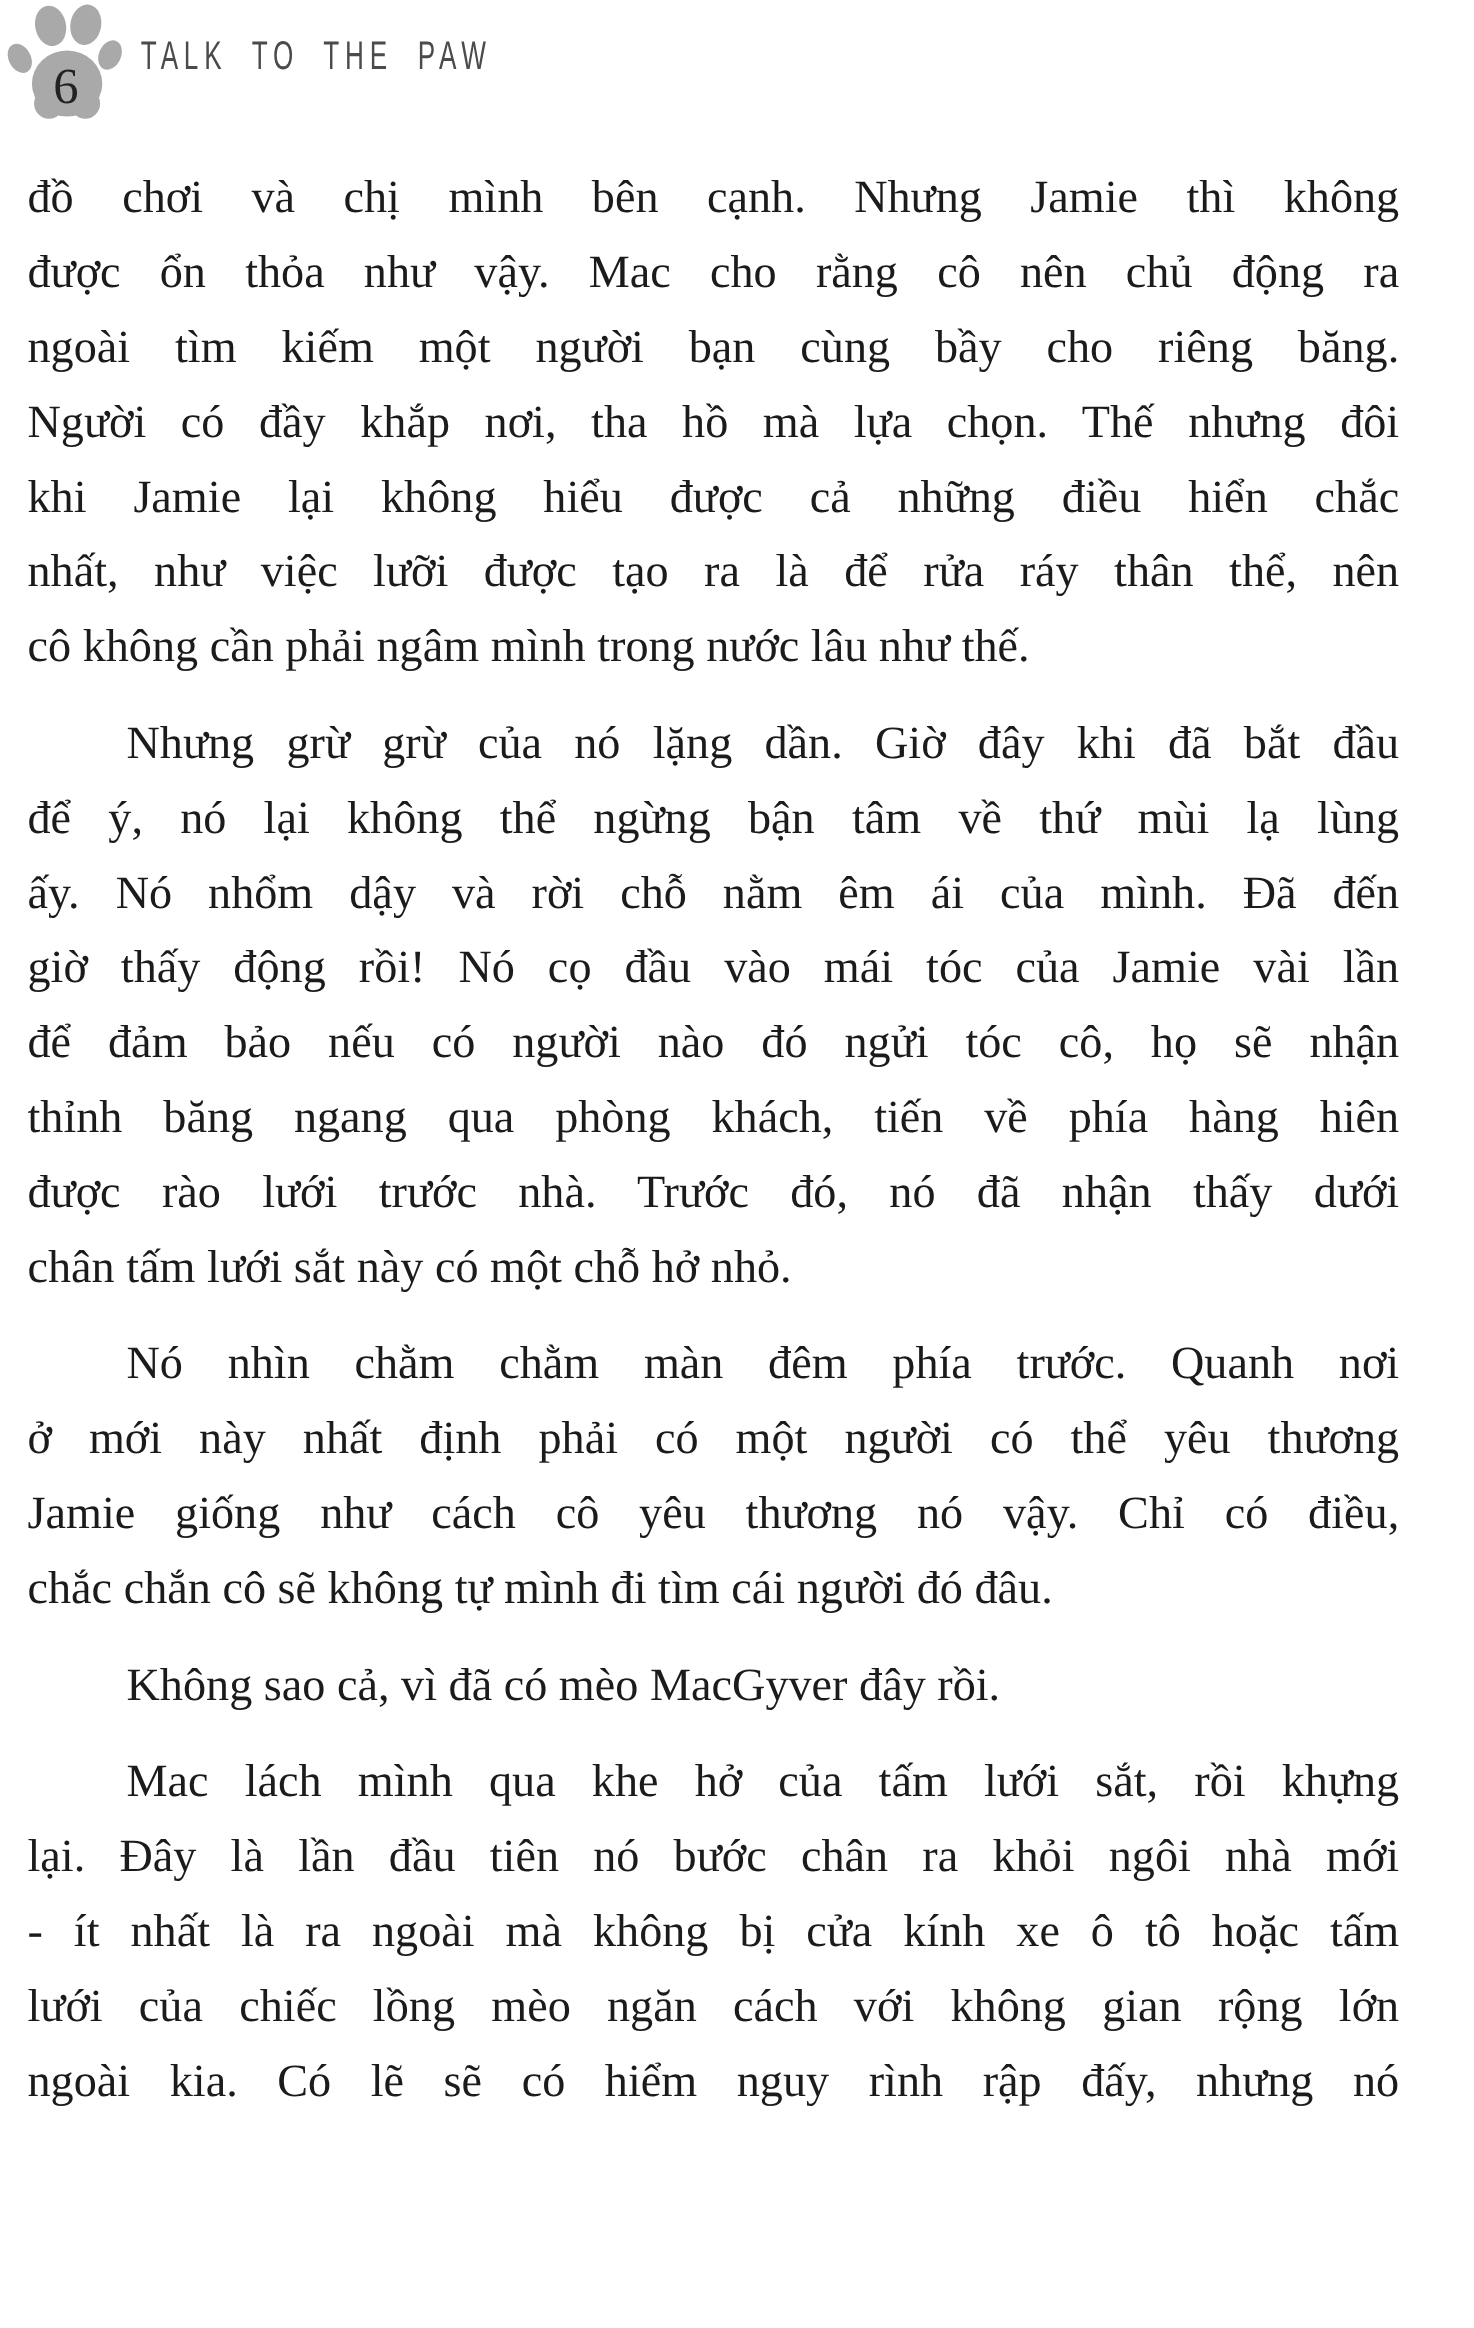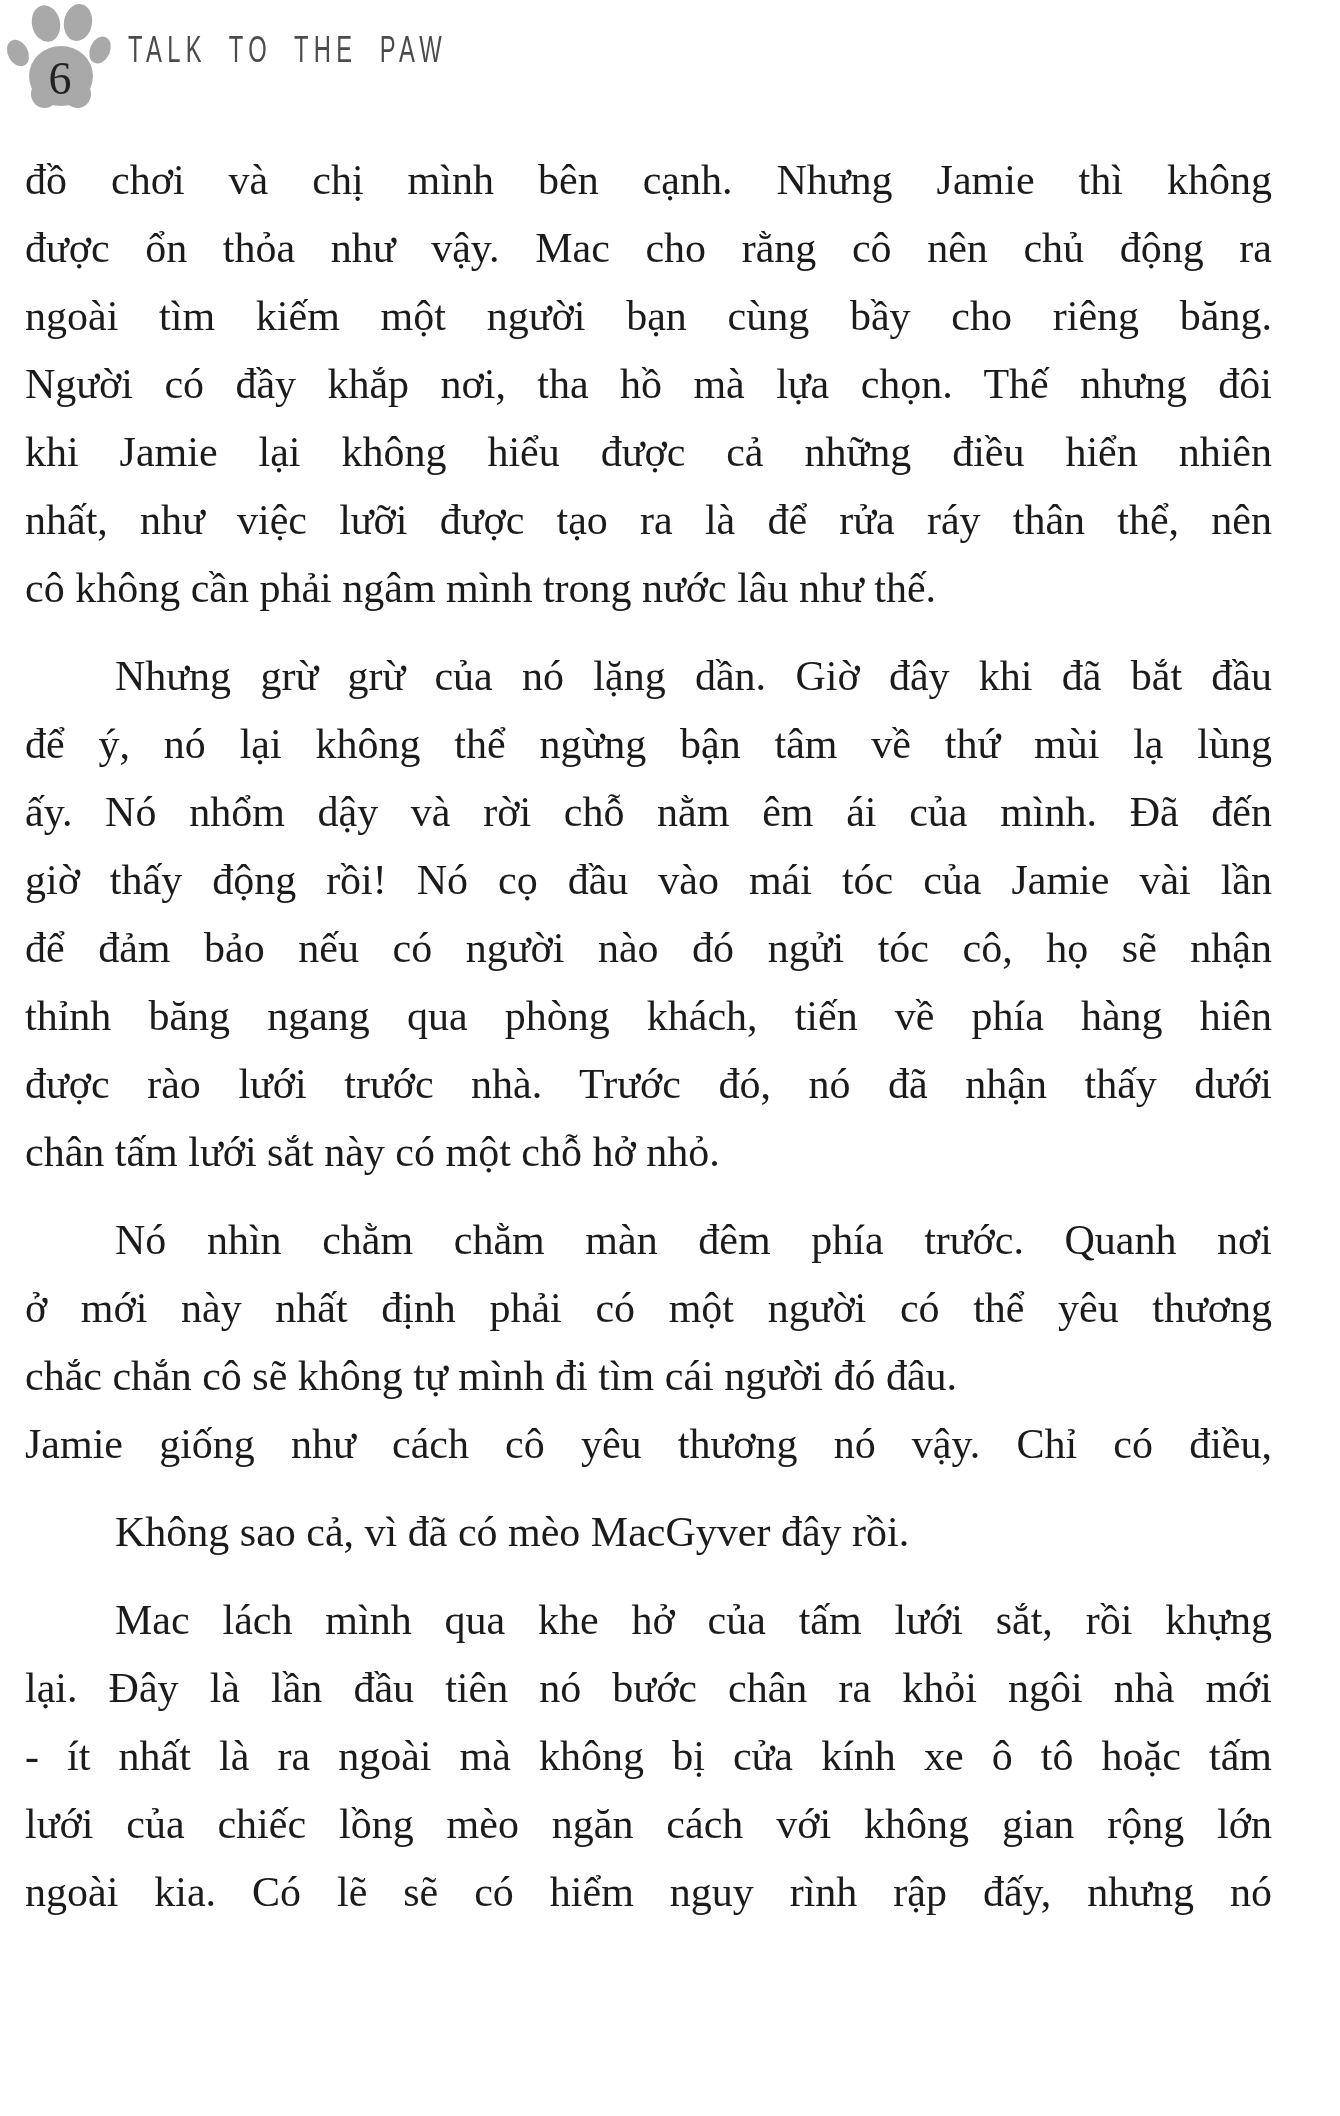--- a/index.html
+++ b/index.html
@@ -102,39 +102,39 @@
     </div>
     <div class="running-title">TALK TO THE PAW</div>
   </header>
 
   <main class="page-body">
       <div class="paragraph">
         <div class="line">đồ chơi và chị mình bên cạnh. Nhưng Jamie thì không</div>
         <div class="line">được ổn thỏa như vậy. Mac cho rằng cô nên chủ động ra</div>
         <div class="line">ngoài tìm kiếm một người bạn cùng bầy cho riêng băng.</div>
         <div class="line">Người có đầy khắp nơi, tha hồ mà lựa chọn. Thế nhưng đôi</div>
-        <div class="line">khi Jamie lại không hiểu được cả những điều hiển nhiên</div>
+        <div class="line">khi Jamie lại không hiểu được cả những điều hiển chắc</div>
         <div class="line">nhất, như việc lưỡi được tạo ra là để rửa ráy thân thể, nên</div>
         <div class="line last">cô không cần phải ngâm mình trong nước lâu như thế.</div>
       </div>
       <div class="paragraph">
         <div class="line indent">Nhưng grừ grừ của nó lặng dần. Giờ đây khi đã bắt đầu</div>
         <div class="line">để ý, nó lại không thể ngừng bận tâm về thứ mùi lạ lùng</div>
         <div class="line">ấy. Nó nhổm dậy và rời chỗ nằm êm ái của mình. Đã đến</div>
         <div class="line">giờ thấy động rồi! Nó cọ đầu vào mái tóc của Jamie vài lần</div>
         <div class="line">để đảm bảo nếu có người nào đó ngửi tóc cô, họ sẽ nhận</div>
         <div class="line">thỉnh băng ngang qua phòng khách, tiến về phía hàng hiên</div>
         <div class="line">được rào lưới trước nhà. Trước đó, nó đã nhận thấy dưới</div>
         <div class="line last">chân tấm lưới sắt này có một chỗ hở nhỏ.</div>
       </div>
       <div class="paragraph">
         <div class="line indent">Nó nhìn chằm chằm màn đêm phía trước. Quanh nơi</div>
         <div class="line">ở mới này nhất định phải có một người có thể yêu thương</div>
+        <div class="line">Jamie giống như cách cô yêu thương nó vậy. Chỉ có điều,</div>
         <div class="line last">chắc chắn cô sẽ không tự mình đi tìm cái người đó đâu.</div>
-        <div class="line">Jamie giống như cách cô yêu thương nó vậy. Chỉ có điều,</div>
       </div>
       <div class="paragraph">
         <div class="line indent last">Không sao cả, vì đã có mèo MacGyver đây rồi.</div>
       </div>
       <div class="paragraph">
         <div class="line indent">Mac lách mình qua khe hở của tấm lưới sắt, rồi khựng</div>
         <div class="line">lại. Đây là lần đầu tiên nó bước chân ra khỏi ngôi nhà mới</div>
         <div class="line">- ít nhất là ra ngoài mà không bị cửa kính xe ô tô hoặc tấm</div>
         <div class="line">lưới của chiếc lồng mèo ngăn cách với không gian rộng lớn</div>
         <div class="line">ngoài kia. Có lẽ sẽ có hiểm nguy rình rập đấy, nhưng nó</div>

